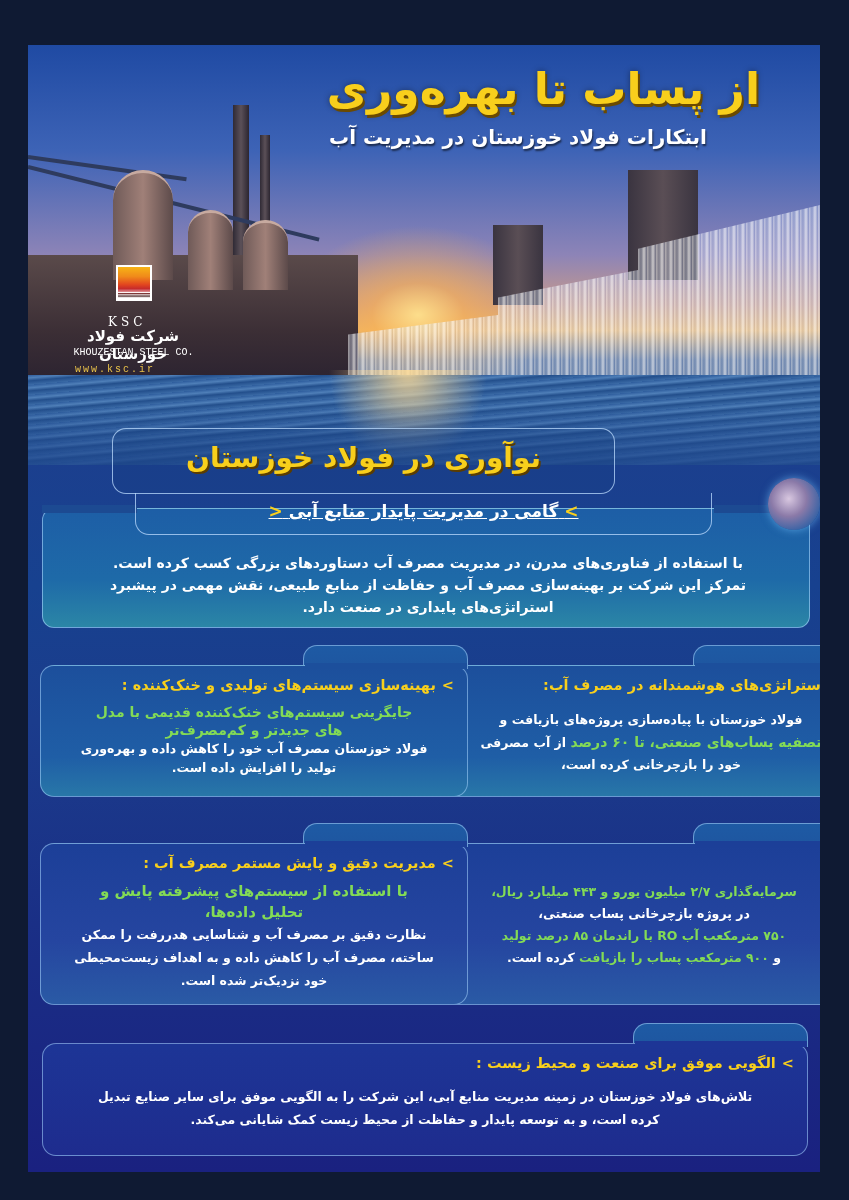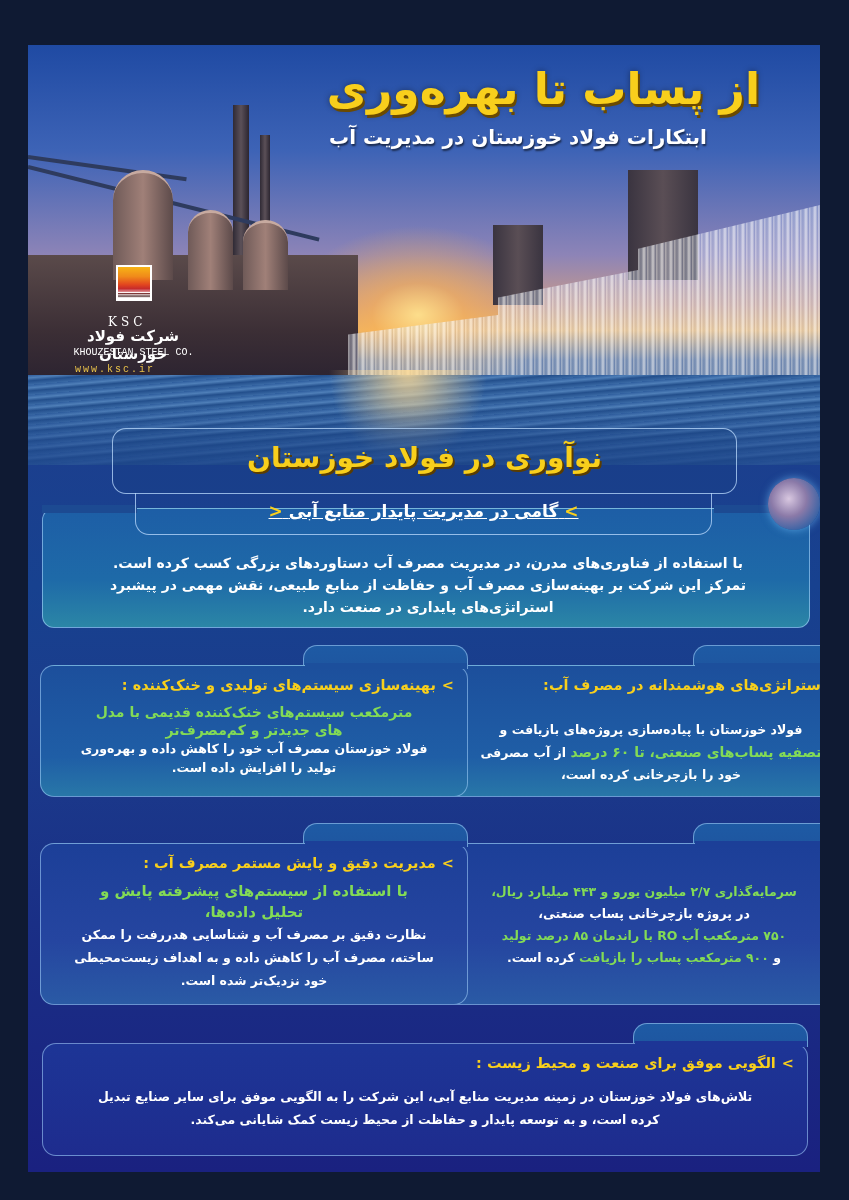--- a/index.html
+++ b/index.html
@@ -36,21 +36,21 @@
     font-size: 20px; font-weight: bold; color: #ffffff; text-shadow: 1px 2px 2px rgba(0,0,0,0.6); }
 
   .logo { position: absolute; left: 88px; top: 220px; width: 36px; height: 36px; border: 2px solid #fff;
     background: linear-gradient(180deg, #f7b316 0%, #f08a1a 30%, #e2461f 55%, #c1272d 70%, #fff 72%, #c1272d 74%, #fff 80%, #6b1a1a 82%, #fff 88%, #3a1010 90%, #fff 96%); }
   .logo-text { position: absolute; left: 80px; top: 259px; width: 52px; text-align: left; font-family: "DejaVu Serif", serif; font-size: 12px; color: #fff; letter-spacing: 4px; margin-top: 11px; }
   .company-fa { position: absolute; left: 40px; top: 282px; width: 130px; text-align: center; direction: rtl; font-size: 15px; font-weight: bold; color: #fff; }
   .company-en { position: absolute; left: 38px; top: 302px; width: 135px; text-align: center; font-family: Liberation Mono, monospace; font-size: 10px; color: #fff; }
   .company-web { position: absolute; left: 47px; top: 319px; width: 80px; font-family: Liberation Mono, monospace; font-size: 10px; color: #e9c24a; letter-spacing: 2px; text-align: right; }
 
   
-  .title-box { position: absolute; left: 84px; top: 383px; width: 625px; height: 66px; border: 1.5px solid rgba(190,220,255,0.75); border-radius: 14px;
+  .title-box { position: absolute; left: 84px; top: 383px; width: 503px; height: 66px; border: 1.5px solid rgba(190,220,255,0.75); border-radius: 14px;
     background: rgba(20,60,120,0.15); }
   .title-text { position: absolute; left: 0; top: 12px; width: 100%; text-align: center; direction: rtl; font-size: 28px; font-weight: bold; color: #f8cf1c; text-shadow: 2px 2px 0 #5b3d00; }
   .sub-box { position: absolute; left: 107px; top: 448px; width: 577px; height: 42px; border: 1.5px solid rgba(190,220,255,0.75); border-top: none; border-radius: 0 0 14px 14px; }
   .sub-text { position: absolute; left: 0; top: 8px; width: 100%; text-align: center; direction: rtl; font-size: 17px; font-weight: bold; color: #fff; text-decoration: underline; }
   .chev { color: #f8cf1c; font-weight: bold; }
   .bubble { position: absolute; left: 740px; top: 433px; width: 52px; height: 52px; border-radius: 50%;
     background: radial-gradient(circle at 40% 40%, #d8c7e0 0%, #8b7aa8 40%, #2b5fa5 80%); box-shadow: 0 0 8px rgba(120,200,255,0.6); }
 
   .intro { position: absolute; left: 14px; top: 463px; width: 768px; height: 120px; border: 1.5px solid rgba(170,215,255,0.6); border-radius: 12px;
     background: linear-gradient(180deg, #1d5ea6 0%, #1e6aa8 60%, #2b86a6 100%); }
@@ -131,36 +131,36 @@
   </div>
   <div class="bubble"></div>
 
   <div class="card" style="left:402px;top:600px;height:152px;">
     <div class="card-tab"></div>
     <div class="card-body" style="height:132px;"></div>
     <div class="card-tab-fill"></div>
     <div class="card-head" style="top:32px;">
       <span class="chev">&gt;</span><span>استراتژی‌های هوشمندانه در مصرف آب:</span>
     </div>
-    <div class="card-content" style="top:74px;font-size:12.5px;line-height:22px;margin-left:14px;">
+    <div class="card-content" style="top:64px;font-size:12.5px;line-height:22px;margin-left:14px;">
       <span class="line">فولاد خوزستان با پیاده‌سازی پروژه‌های بازیافت و</span>
       <span class="line"><span class="green" style="font-size:14px;">تصفیه پساب‌های صنعتی، تا ۶۰ درصد</span><span> از آب مصرفی</span></span>
       <span class="line">خود را بازچرخانی کرده است،</span>
     </div>
   </div>
 
   <div class="card" style="left:12px;top:600px;height:152px;">
     <div class="card-tab"></div>
     <div class="card-body" style="height:132px;"></div>
     <div class="card-tab-fill"></div>
     <div class="card-head" style="top:32px;">
       <span class="chev">&gt;</span><span>بهینه‌سازی سیستم‌های تولیدی و خنک‌کننده :</span>
     </div>
     <div class="card-content" style="top:58px;">
-      <span class="line green" style="font-size:14px;line-height:18px;">مترمکعب سیستم‌های خنک‌کننده قدیمی با مدل</span>
+      <span class="line green" style="font-size:14px;line-height:18px;">جایگزینی سیستم‌های خنک‌کننده قدیمی با مدل</span>
       <span class="line green" style="font-size:14px;line-height:18px;">های جدیدتر و کم‌مصرف‌تر</span>
       <span class="line" style="font-size:12.5px;line-height:19px;">فولاد خوزستان مصرف آب خود را کاهش داده و بهره‌وری</span>
       <span class="line" style="font-size:12.5px;line-height:19px;">تولید را افزایش داده است.</span>
     </div>
   </div>
 
   <div class="card" style="left:402px;top:778px;height:182px;">
     <div class="card-tab"></div>
     <div class="card-body" style="height:162px;background:linear-gradient(180deg,#1c3f98 0%,#2545a0 60%,#2a5aa5 100%);"></div>
     <div class="card-tab-fill" style="background:#1c3f98;"></div>

